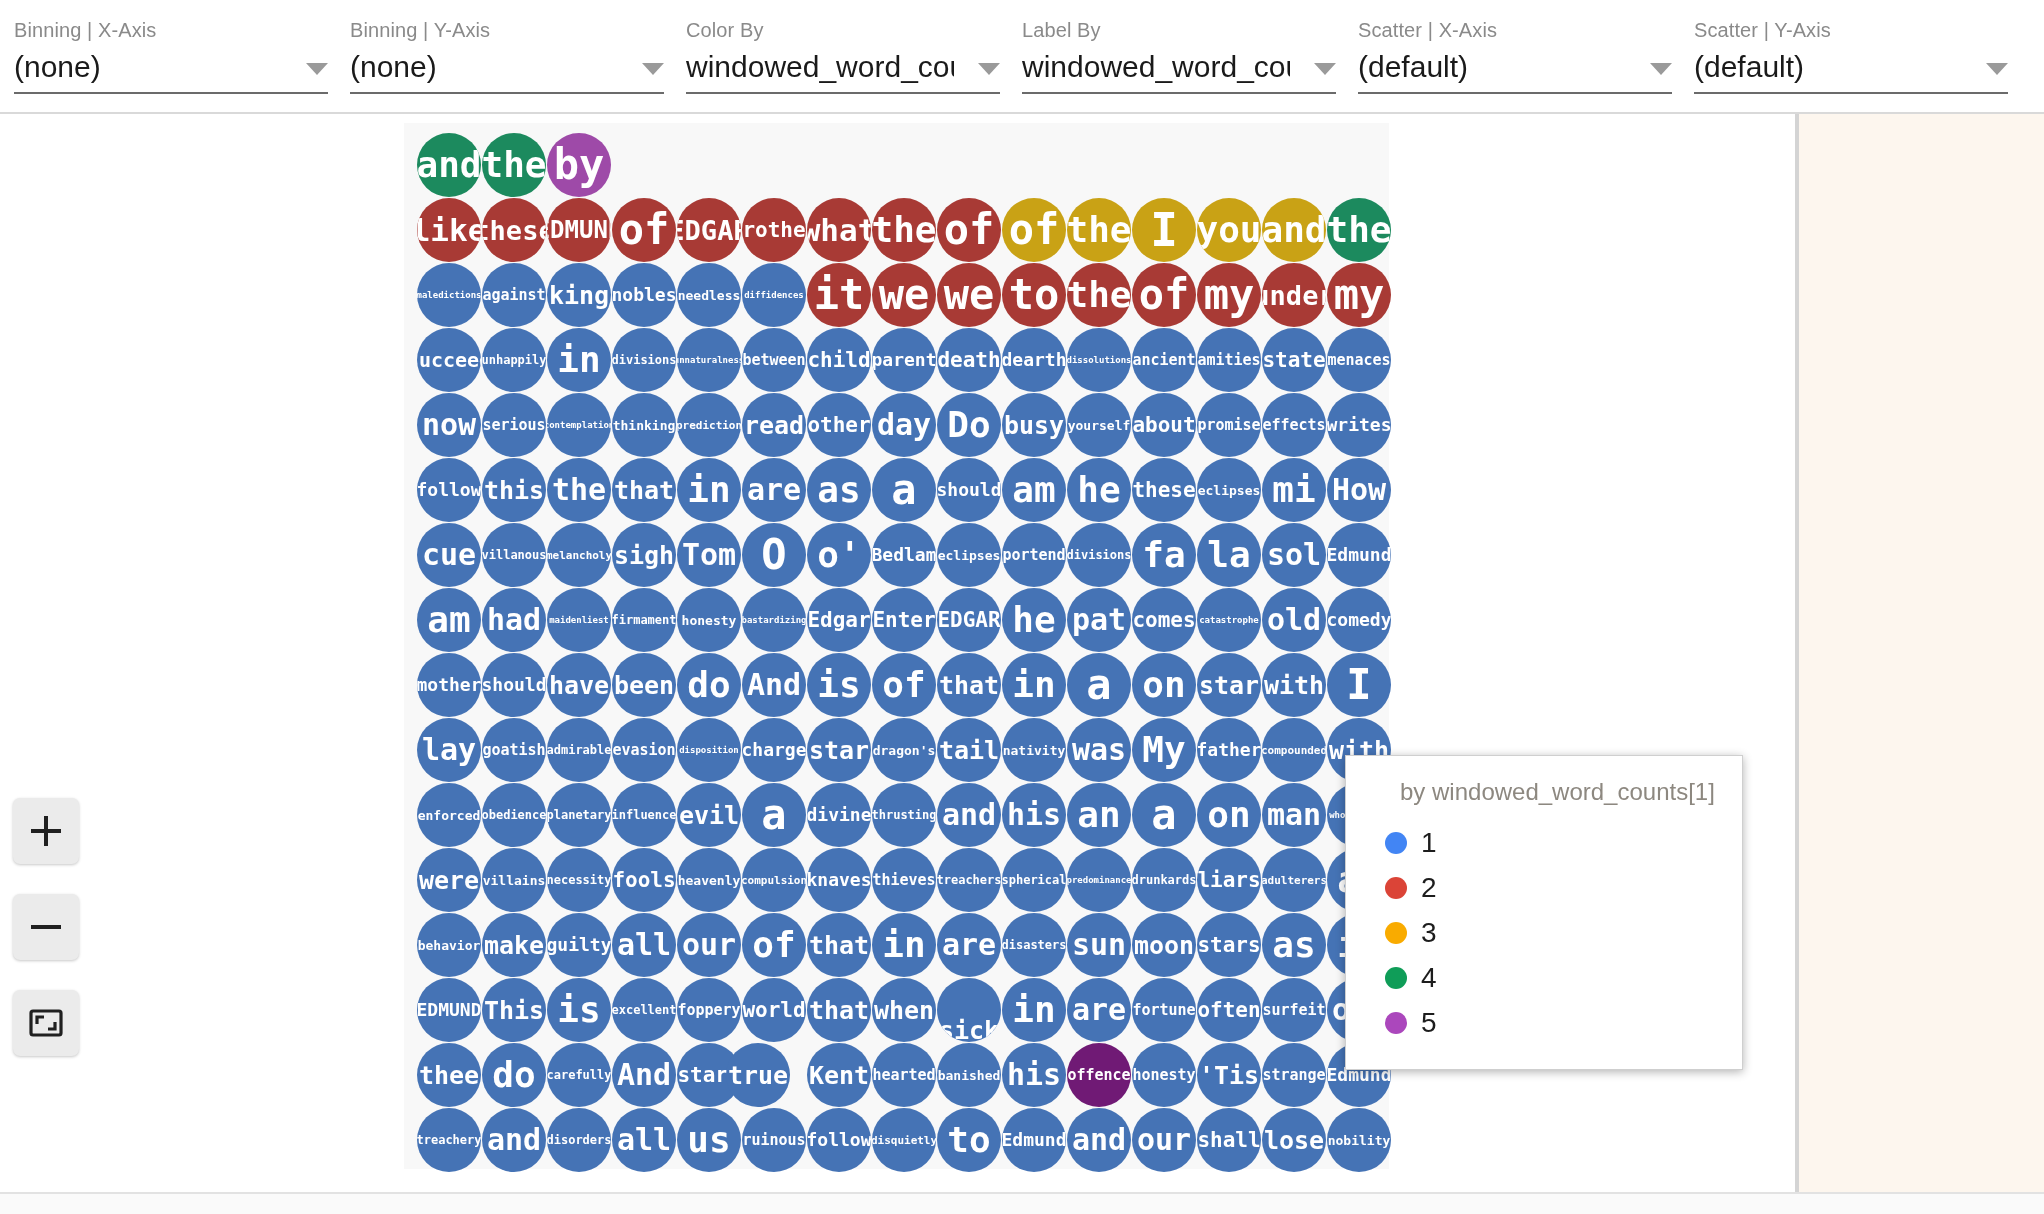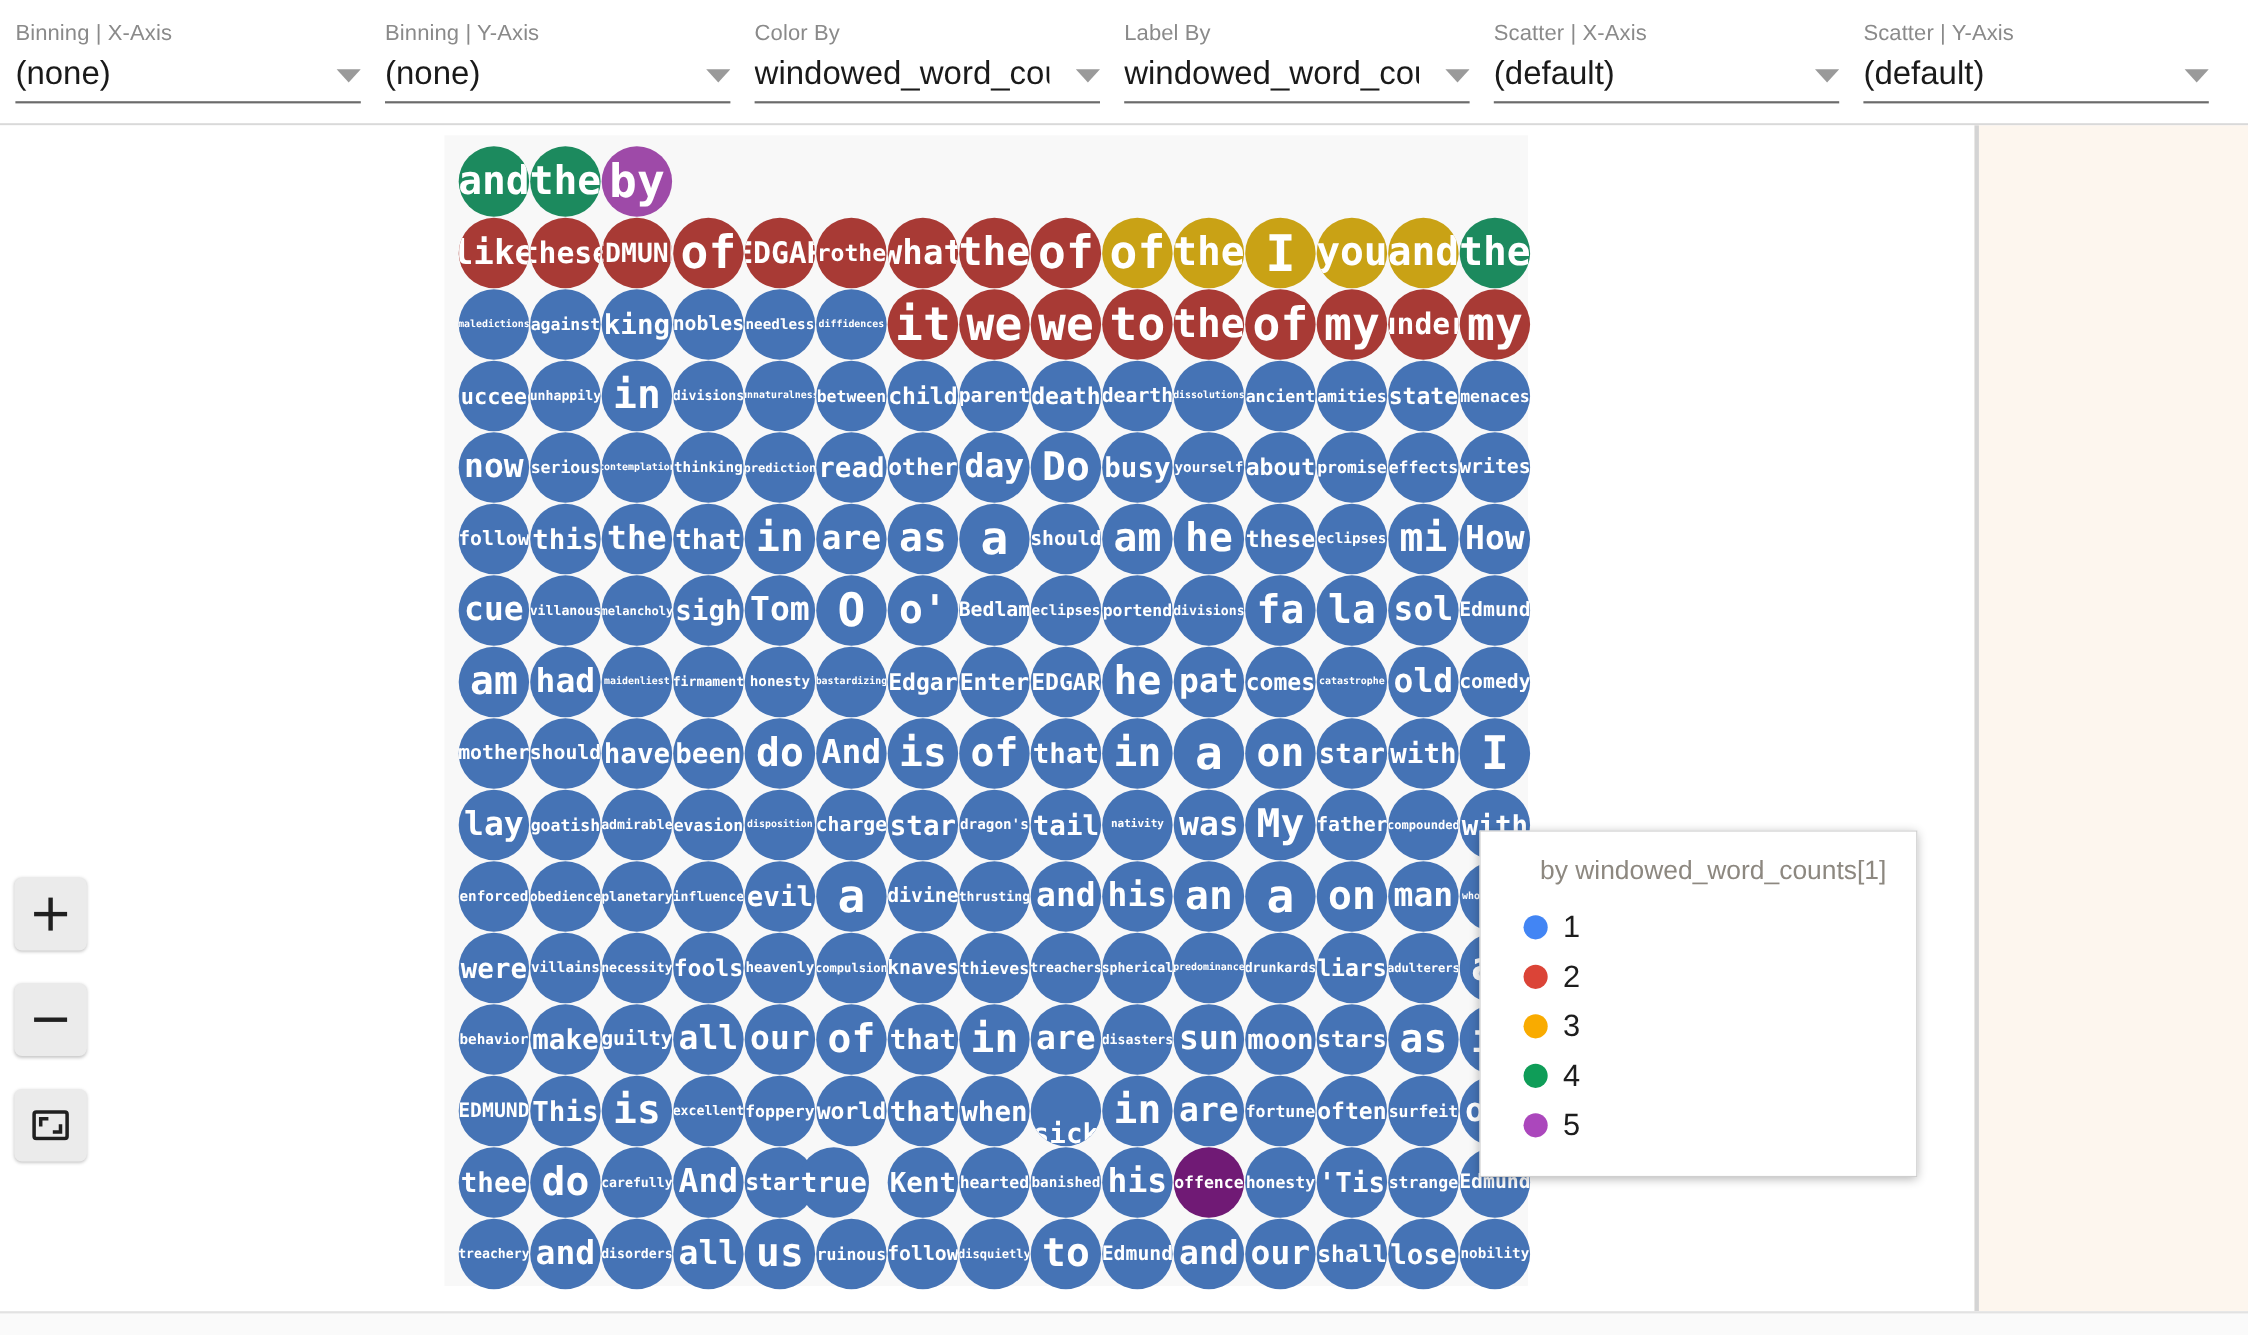--- a/index.html
+++ b/index.html
@@ -610,21 +610,21 @@
       <div class="bubble" title="star" style="left: 403px; top: 595px; width: 64px; height: 64px; background: rgb(69, 115, 181);">
         <span style="font-size: 25px;">star</span>
       </div>
       <div class="bubble" title="dragon's" style="left: 468px; top: 595px; width: 64px; height: 64px; background: rgb(69, 115, 181);">
         <span style="font-size: 13px;">dragon's</span>
       </div>
       <div class="bubble" title="tail" style="left: 533px; top: 595px; width: 64px; height: 64px; background: rgb(69, 115, 181);">
         <span style="font-size: 25px;">tail</span>
       </div>
       <div class="bubble" title="nativity" style="left: 598px; top: 595px; width: 64px; height: 64px; background: rgb(69, 115, 181);">
-        <span style="font-size: 10px;">nativity</span>
+        <span style="font-size: 13px;">nativity</span>
       </div>
       <div class="bubble" title="was" style="left: 663px; top: 595px; width: 64px; height: 64px; background: rgb(69, 115, 181);">
         <span style="font-size: 30px;">was</span>
       </div>
       <div class="bubble" title="My" style="left: 728px; top: 595px; width: 64px; height: 64px; background: rgb(69, 115, 181);">
         <span style="font-size: 36px;">My</span>
       </div>
       <div class="bubble" title="father" style="left: 793px; top: 595px; width: 64px; height: 64px; background: rgb(69, 115, 181);">
         <span style="font-size: 18px;">father</span>
       </div>

